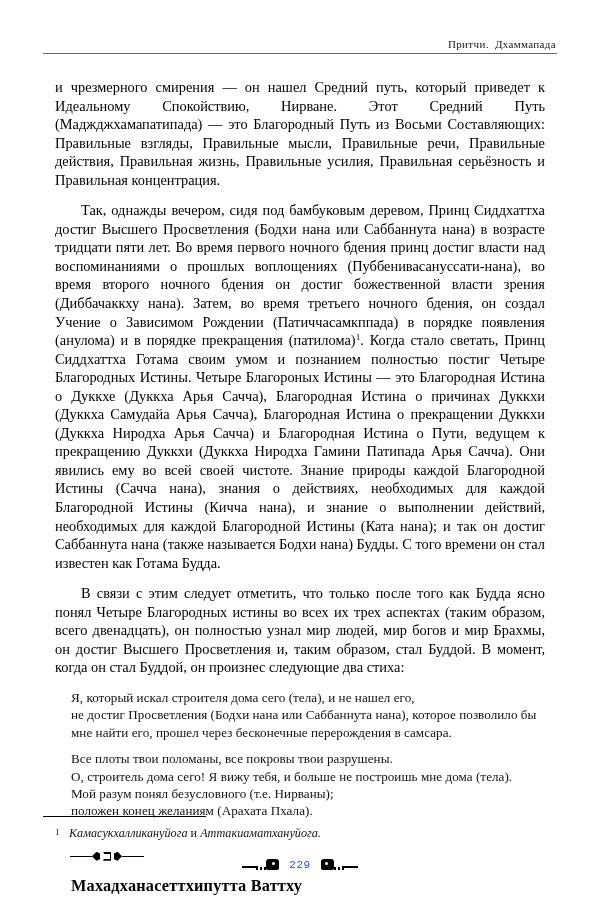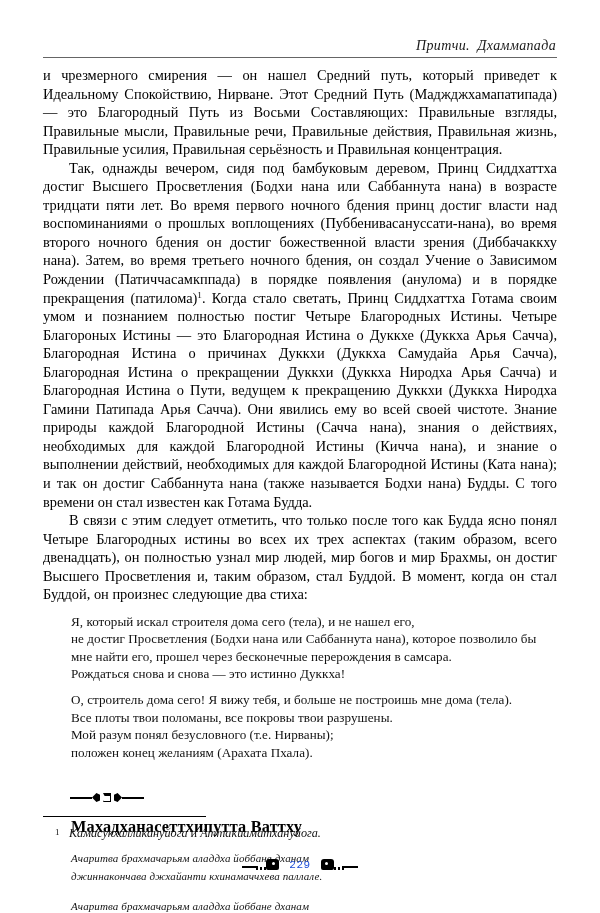--- a/index.html
+++ b/index.html
@@ -25,43 +25,42 @@
   
   .running-head {
     position: absolute;
     left: 43px;
     right: 43px;
     top: 38px;
   }
   .running-head-text {
     display: block;
     text-align: right;
-    font-style: italic;
-    font-size: 14px;
+    font-size: 11px;
     letter-spacing: 0.35px;
     color: #1a1a1a;
     padding-right: 1px;
     white-space: pre;
   }
   .head-rule {
     margin-top: 3px;
     height: 1px;
     background: #3a3a3a;
     opacity: 0.78;
   }
 
   
   .body-area {
     position: absolute;
     left: 43px;
     top: 66px;
     width: 514px;
   }
   p.para {
-    margin: 0;
+    margin: 12px;
     text-align: justify;
     text-justify: inter-word;
     font-size: 14.4px;
     line-height: 18.55px;
     text-indent: 26px;
     color: #000000;
     hyphens: manual;
   }
   p.para.first {
     text-indent: 0;
@@ -271,26 +270,25 @@
     <p class="para"><span>Так, однажды вечером, сидя под бамбуковым деревом, Принц Сиддхаттха достиг Высшего Просветления (Бодхи нана или Саббаннута нана) в возрасте тридцати пяти лет. Во время первого ночного бдения принц достиг власти над воспоминаниями о прошлых воплощениях (Пуббенивасануссати-нана), во время второго ночного бдения он достиг божественной власти зрения (Диббачаккху нана). Затем, во время третьего ночного бдения, он создал Учение о Зависимом Рождении (Патиччасамкппада) в порядке появления (анулома) и в порядке прекращения (патилома)</span><sup class="fn-ref">1</sup><span>. Когда стало светать, Принц Сиддхаттха Готама своим умом и познанием полностью постиг Четыре Благородных Истины. Четыре Благороных Истины — это Благородная Истина о Дуккхе (Дуккха Арья Сачча), Благородная Истина о причинах Дуккхи (Дуккха Самудайа Арья Сачча), Благородная Истина о прекращении Дуккхи (Дуккха Ниродха Арья Сачча) и Благородная Истина о Пути, ведущем к прекращению Дуккхи (Дуккха Ниродха Гамини Патипада Арья Сачча). Они явились ему во всей своей чистоте. Знание природы каждой Благородной Истины (Сачча нана), знания о действиях, необходимых для каждой Благородной Истины (Кичча нана), и знание о выполнении действий, необходимых для каждой Благородной Истины (Ката нана); и так он достиг Саббаннута нана (также называется Бодхи нана) Будды. С того времени он стал известен как Готама Будда.</span></p>
 
     <p class="para">В связи с этим следует отметить, что только после того как Будда ясно понял Четыре Благородных истины во всех их трех аспектах (таким образом, всего двенадцать), он полностью узнал мир людей, мир богов и мир Брахмы, он достиг Высшего Просветления и, таким образом, стал Буддой. В момент, когда он стал Буддой, он произнес следующие два стиха:</p>
 
     <div class="verse-group">
 
       <div class="stanza">
         <span class="verse-line">Я, который искал строителя дома сего (тела), и не нашел его,</span>
         <span class="verse-line">не достиг Просветления (Бодхи нана или Саббаннута нана), которое позволило бы</span>
         <span class="verse-line">мне найти его, прошел через бесконечные перерождения в самсара.</span>
-        <span class="verse-line">Рождаться снова и снова — это истинно Дуккха!</span>
       </div>
 
       <div class="stanza">
+        <span class="verse-line">Все плоты твои поломаны, все покровы твои разрушены.</span>
         <span class="verse-line">О, строитель дома сего! Я вижу тебя, и больше не построишь мне дома (тела).</span>
-        <span class="verse-line">Все плоты твои поломаны, все покровы твои разрушены.</span>
         <span class="verse-line">Мой разум понял безусловного (т.е. Нирваны);</span>
         <span class="verse-line">положен конец желаниям (Арахата Пхала).</span>
       </div>
 
     </div>
 
     <div class="ornament-divider">
       <span class="bar left"></span>
       <span class="bead b1"></span>
       <span class="bead b2"></span>

